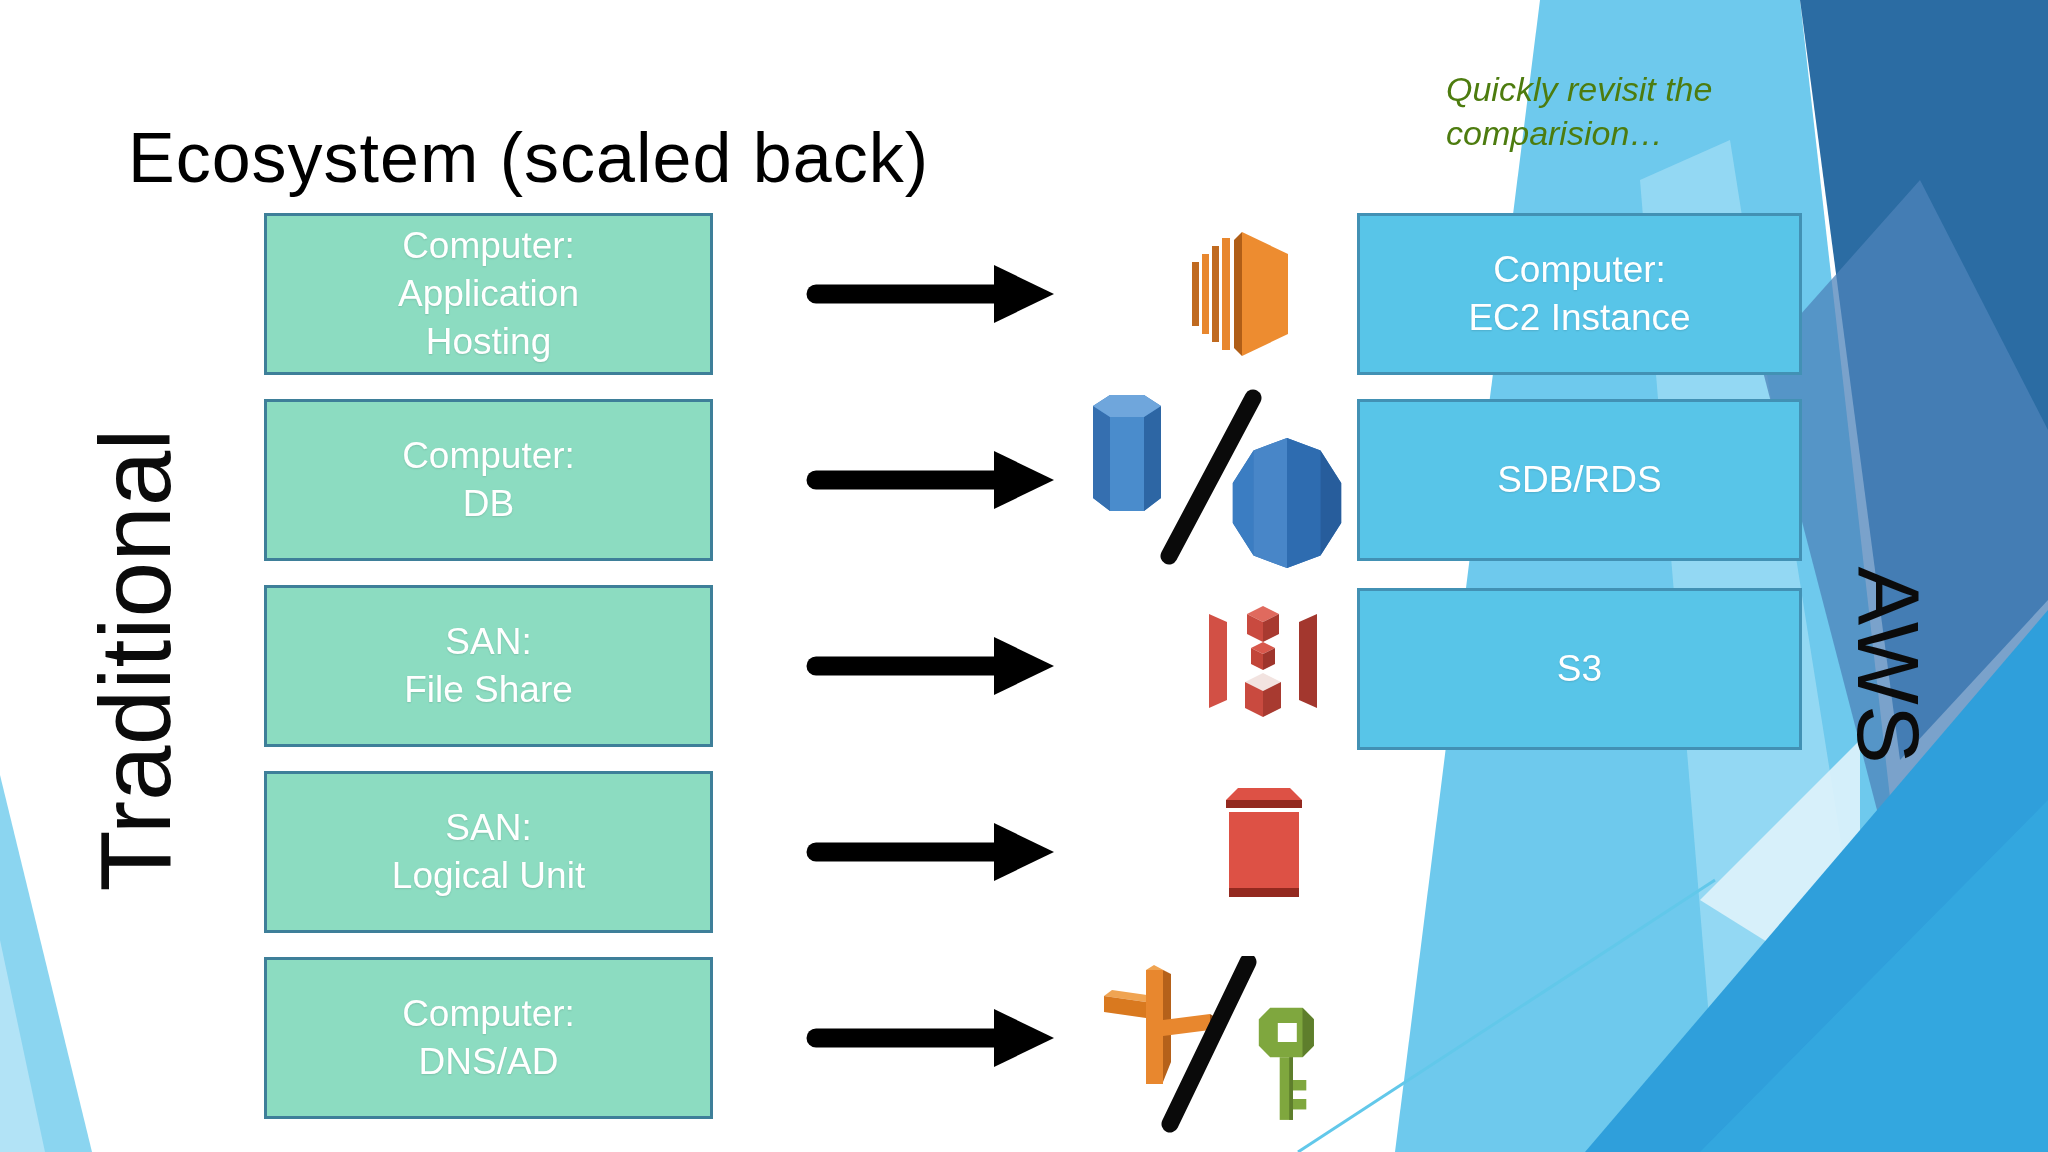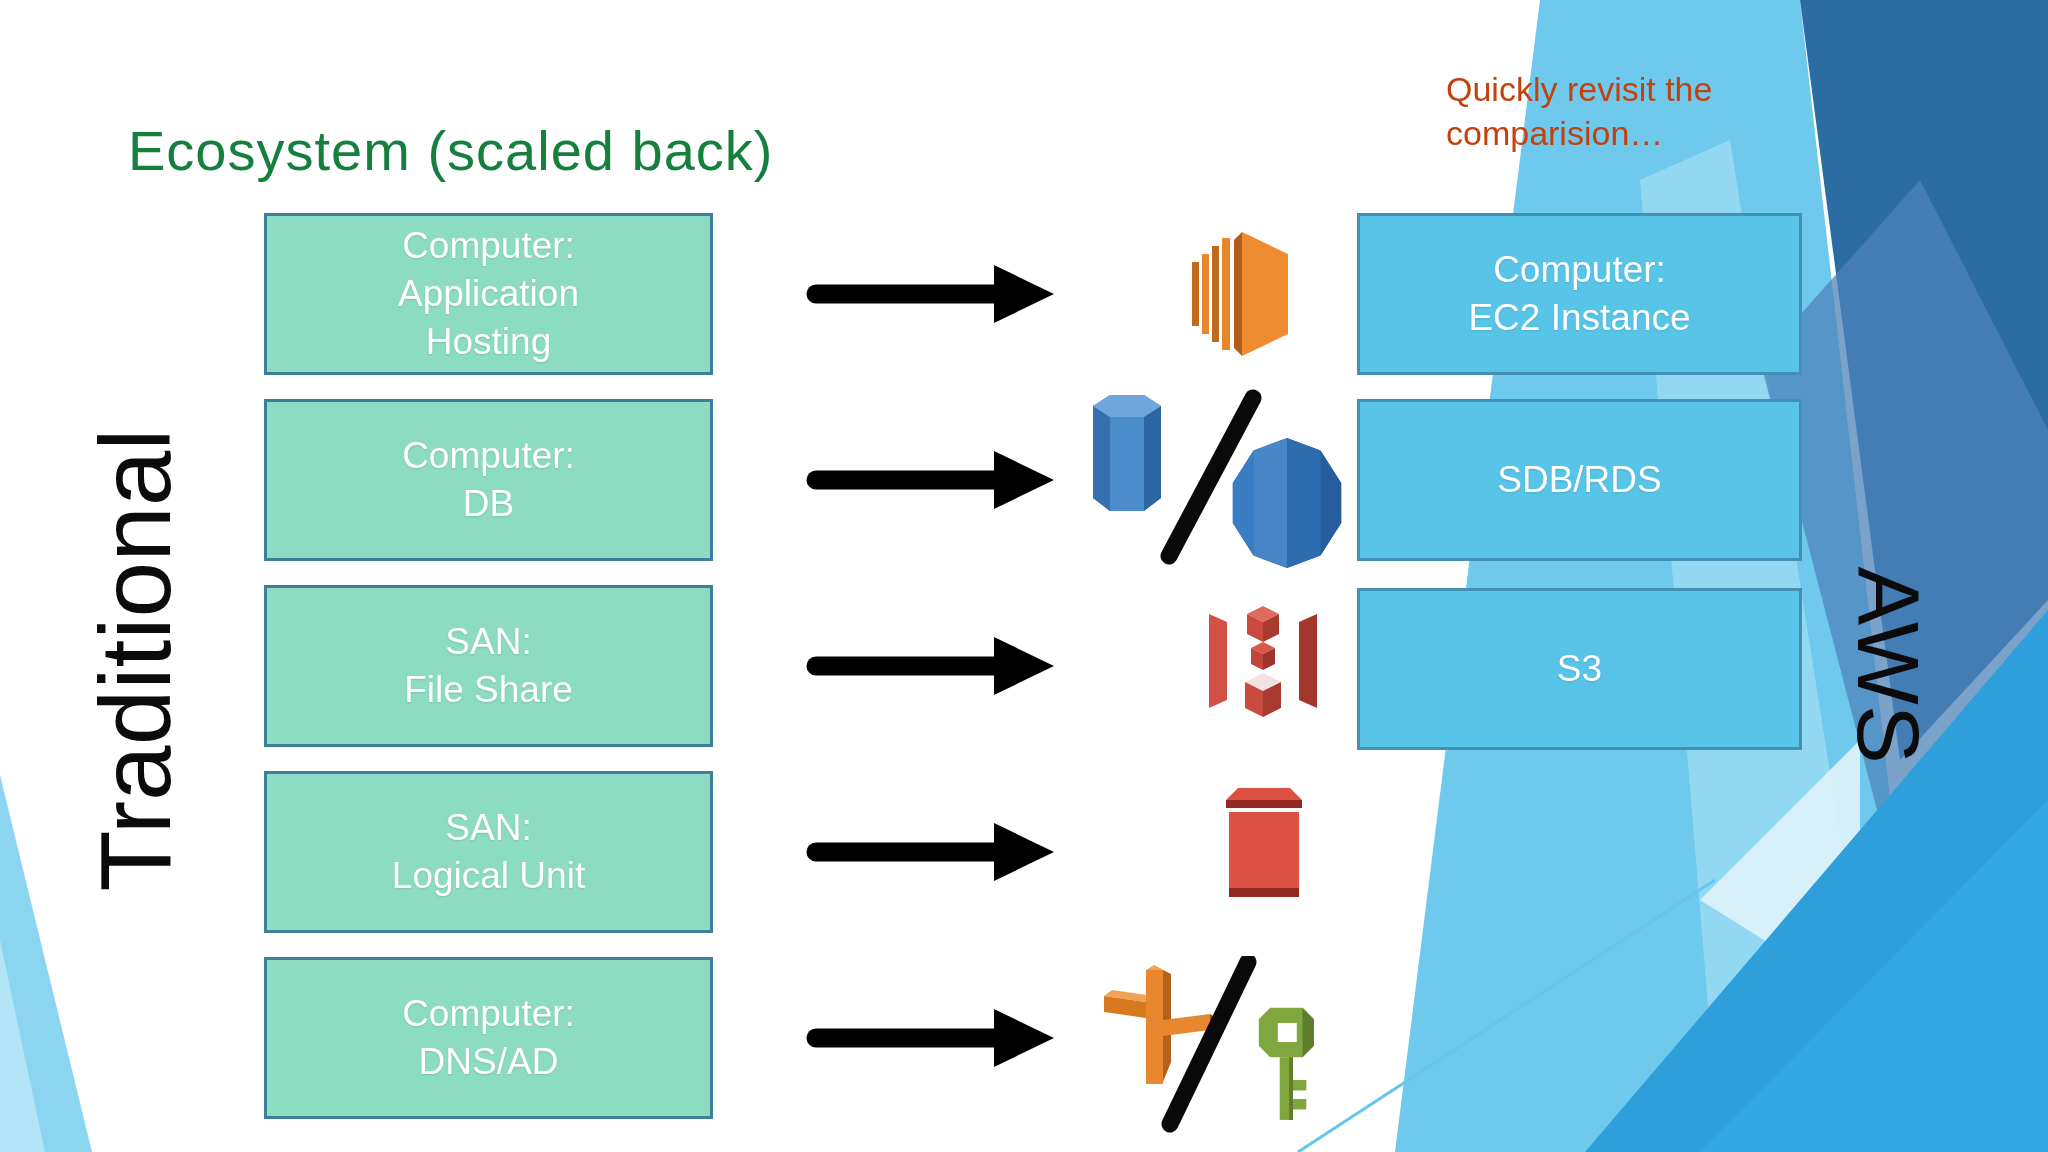--- a/index.html
+++ b/index.html
@@ -5,25 +5,25 @@
   html,body { margin:0; padding:0; background:#fff; }
   .slide {
     position:relative; width:2048px; height:1152px;
     background:#ffffff; overflow:hidden;
     font-family:"Liberation Sans", sans-serif;
   }
   .bg { position:absolute; inset:0; z-index:0; }
 
   .title {
     position:absolute; left:128px; top:118px; z-index:3;
-    font-size:56px; color:#15803d; letter-spacing:1px; font-weight:400;
+    font-size:70px; color:#000000; letter-spacing:1px; font-weight:400;
   }
   .note {
     position:absolute; left:1446px; top:68px; width:400px; z-index:3;
-    font-size:34px; line-height:1.28; color:#c2410c; white-space:pre-line;
+    font-size:34px; line-height:1.28; color:#4d7c0f; white-space:pre-line;font-style:italic;
   }
   .v-label { position:absolute; z-index:3; color:#0b0b0b; text-align:center; }
   .v-trad {
     left:-147px; top:610px; width:550px; height:100px;
     font-size:100px; transform:rotate(-90deg);
   }
   .v-aws {
     left:1779px; top:615px; width:220px; height:100px;
     font-size:88px; transform:rotate(90deg);
   }

